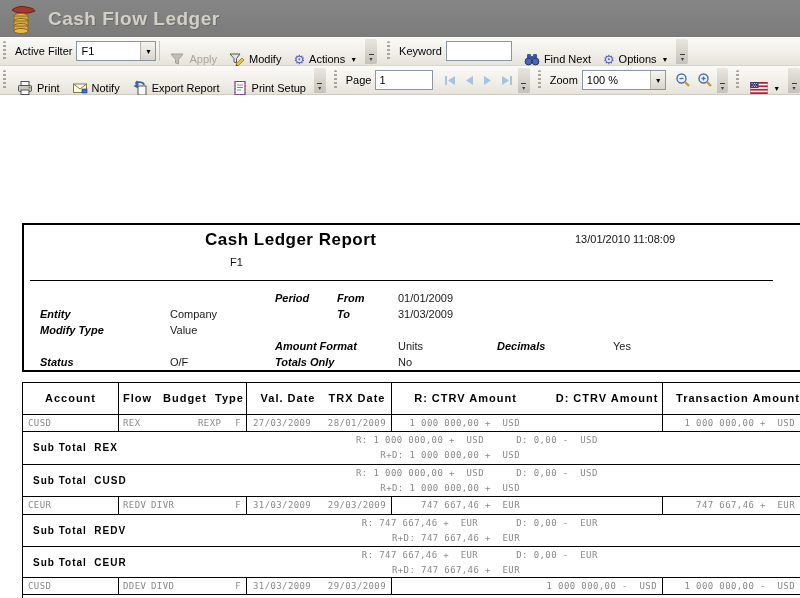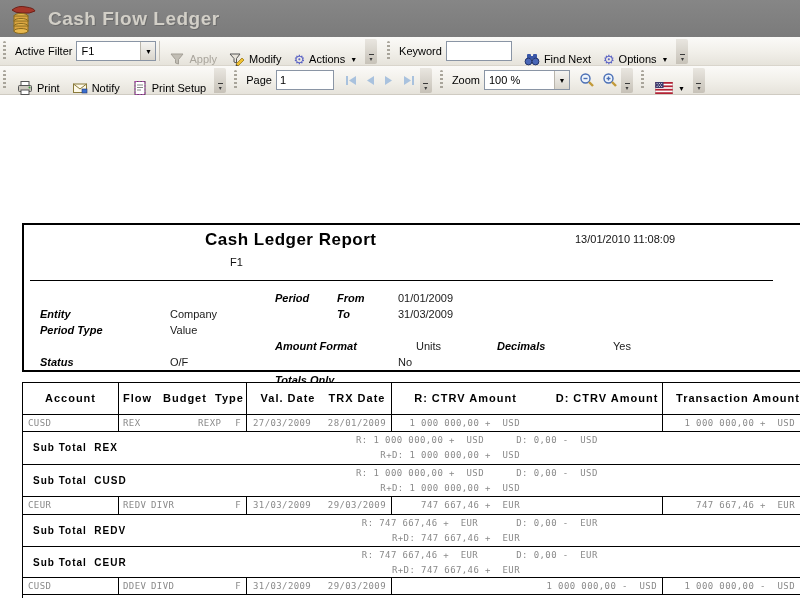--- a/index.html
+++ b/index.html
@@ -164,20 +164,28 @@
   <div class="tbtn">
     <svg class="icon16" viewBox="0 0 16 16">
       <rect x="1.5" y="4" width="13" height="8.5" fill="#fdf9e8" stroke="#8a7a3a"></rect>
       <path d="M1.5 4 L8 9 L14.5 4" fill="none" stroke="#8a7a3a"></path>
       <rect x="10" y="9" width="5" height="4" fill="#3a6fd0" stroke="#22346b" stroke-width="0.6"></rect>
     </svg>
     <span>Notify</span>
   </div>
   <div class="tbtn">
     <svg class="icon16" viewBox="0 0 16 16">
+      <rect x="6" y="6" width="8" height="9" fill="#fff" stroke="#555"></rect>
+      <path d="M12 5 C12 1.5 6 1.5 3.5 3.5 L5.5 1 M3.5 3.5 L6.5 4.5" fill="none" stroke="#2f62b5" stroke-width="1.6"></path>
+      <path d="M1.5 6 L6 3.5 L6 8.5 Z" fill="#2f62b5"></path>
+    </svg>
+    <span>Export Report</span>
+  </div>
+  <div class="tbtn">
+    <svg class="icon16" viewBox="0 0 16 16">
       <rect x="3" y="1.5" width="10" height="13" fill="#fff" stroke="#555"></rect>
       <rect x="3" y="1.5" width="10" height="13" fill="none" stroke="#b040b0" stroke-dasharray="2 1.4"></rect>
       <line x1="5" y1="5" x2="11" y2="5" stroke="#888"></line>
       <line x1="5" y1="7.5" x2="11" y2="7.5" stroke="#888"></line>
       <line x1="5" y1="10" x2="9" y2="10" stroke="#888"></line>
     </svg>
     <span>Print Setup</span>
   </div>
   <div class="overflow">
     <div class="bar"></div>
@@ -278,31 +286,31 @@
 
     <span class="p b" style="left:251px; top:67px;">Period</span>
     <span class="p b" style="left:313px; top:67px;">From</span>
     <span class="p" style="left:374px; top:67px;">01/01/2009</span>
 
     <span class="p b" style="left:16px; top:83px;">Entity</span>
     <span class="p" style="left:146px; top:83px;">Company</span>
     <span class="p b" style="left:313px; top:83px;">To</span>
     <span class="p" style="left:374px; top:83px;">31/03/2009</span>
 
-    <span class="p b" style="left:16px; top:99px;">Period Type</span>
+    <span class="p b" style="left:16px; top:99px;">Modify Type</span>
     <span class="p" style="left:146px; top:99px;">Value</span>
 
     <span class="p b" style="left:251px; top:115px;">Amount Format</span>
-    <span class="p" style="left:392px; top:115px;text-align:center;">Units</span>
+    <span class="p" style="left:374px; top:115px;text-align:center;">Units</span>
     <span class="p b" style="left:473px; top:115px;">Decimals</span>
     <span class="p" style="left:589px; top:115px;">Yes</span>
 
     <span class="p b" style="left:16px; top:131px;text-align:right;">Status</span>
     <span class="p" style="left:146px; top:131px;">O/F</span>
-    <span class="p b" style="left:251px; top:149px;">Totals Only</span>
+    <span class="p b" style="left:251px; top:131px;">Totals Only</span>
     <span class="p" style="left:374px; top:131px;">No</span>
   </div>
 
   <div class="tablebox">
 
     <div class="trow" style="height:32px;">
       <div class="vl vl1"></div>
         <div class="vl vl2"></div>
         <div class="vl vl3"></div>
         <div class="vl vl4"></div>

